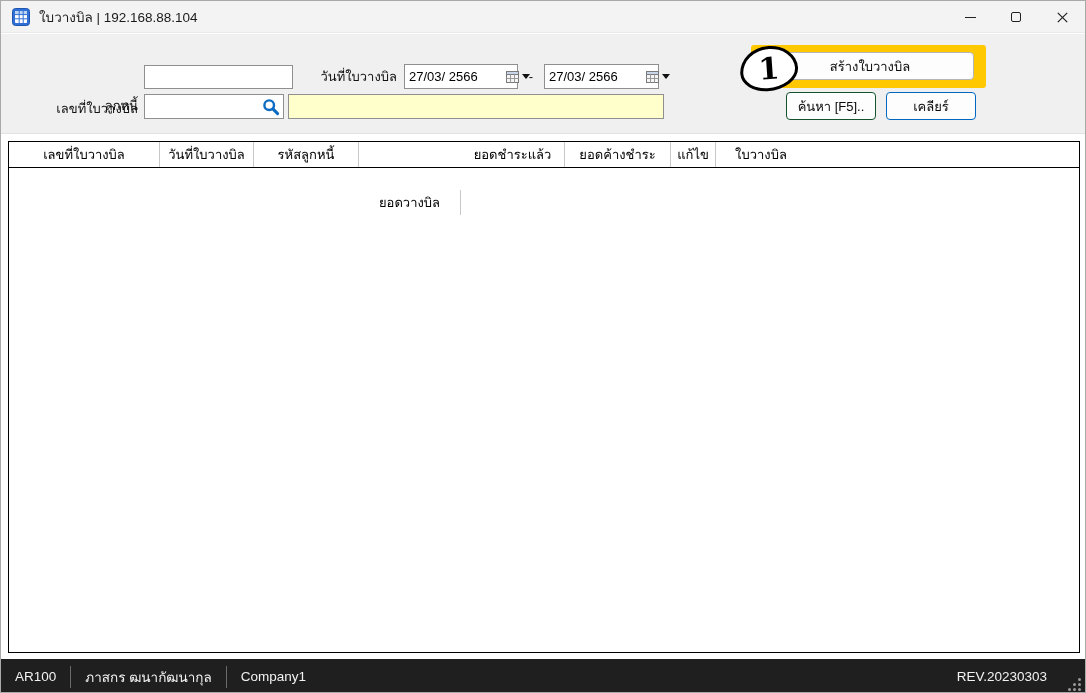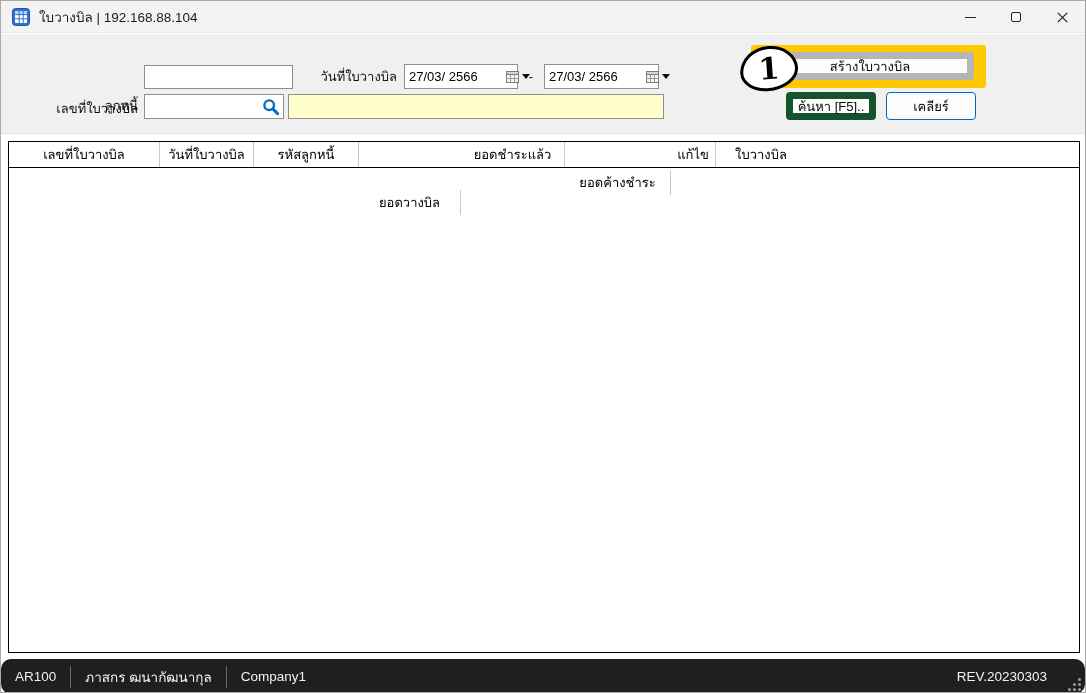--- a/index.html
+++ b/index.html
@@ -50,21 +50,21 @@
   .date-text { flex:1; padding-left:4px; white-space:pre; color:#000; }
   .date-picker-btn { display:flex; align-items:center; gap:3px; padding-right:5px; cursor:pointer; }
   .chevron-down { width:0; height:0; border-left:4px solid transparent; border-right:4px solid transparent; border-top:5px solid #111; display:block; }
   .date-dash { position:absolute; left:523px; top:31px; width:14px; text-align:center; font-size:13px; line-height:24px; color:#111; }
   
   .highlight-rect {
     position:absolute; left:750px; top:11px; width:235px; height:43px;
     background:#ffc800; border-radius:3px;
   }
   .btn {
-    position:absolute; background:#fdfdfd; border:7px solid #14532d; border-radius:4px;
+    position:absolute; background:#fdfdfd; border:1px solid #14532d; border-radius:4px;
     font-size:13px; color:#0a0a0a; display:flex; align-items:center; justify-content:center;
     cursor:pointer; font-family:"Liberation Sans", sans-serif;
   }
   .btn-create { left:765px; top:18px; width:208px; height:28px; border-color:#b5b5b5; }
   .btn-search { left:785px; top:58px; width:90px; height:28px; }
   .btn-clear  { left:885px; top:58px; width:90px; height:28px; border:1.5px solid #0067c0; }
   .step-circle {
     position:absolute; left:739px; top:12px; width:58px; height:45px;
     background:#ffffff; border:3.5px solid #000;
     border-radius:52% 48% 55% 45% / 58% 52% 48% 42%;
@@ -83,21 +83,21 @@
     height:100%; display:flex; align-items:center; justify-content:center;
     font-size:13px; color:#000; border-right:1px solid #c9c9c9; overflow:hidden; white-space:nowrap;
     cursor:default;
   }
   .th:last-child { border-right:none; }
   .grid-body { width:100%; height:calc(100% - 26px); background:#fff; }
   
   .statusbar {
     position:absolute; left:0; top:658px; width:100%; height:35px;
     background:#1f1f1f; color:#f2f2f2; font-size:13.5px;
-    display:flex; align-items:center;border-radius:10px;
+    display:flex; align-items:center;
   }
   .sb-item { padding:0 14px; white-space:nowrap; }
   .sb-sep { width:1px; height:22px; background:#6a6a6a; flex:0 0 auto; }
   .sb-right { margin-left:auto; padding-right:38px; }
   .resize-grip { position:absolute; right:4px; bottom:3px; width:14px; height:14px; cursor:nwse-resize; }
   .resize-grip i { position:absolute; width:3px; height:3px; background:#9a9a9a; border-radius:50%; }
   .resize-grip i:nth-child(1){ right:0; bottom:0; }
   .resize-grip i:nth-child(2){ right:5px; bottom:0; }
   .resize-grip i:nth-child(3){ right:10px; bottom:0; }
   .resize-grip i:nth-child(4){ right:0; bottom:5px; }
@@ -190,21 +190,21 @@
     <button class="btn btn-clear">เคลียร์</button>
   </div>
 
   <div class="grid">
     <div class="grid-header" id="grid-header">
         <div class="th" style="width: 151px;">เลขที่ใบวางบิล</div>
         <div class="th" style="width: 94px;">วันที่ใบวางบิล</div>
         <div class="th" style="width: 105px;">รหัสลูกหนี้</div>
         <div class="th" style="width: 102px; margin-top: 48px;">ยอดวางบิล</div>
         <div class="th" style="width: 104px;">ยอดชำระแล้ว</div>
-        <div class="th" style="width: 106px; margin-top: 28px;">ยอดค้างชำระ</div>
+        <div class="th" style="width: 106px;">ยอดค้างชำระ</div>
         <div class="th" style="width: 45px;">แก้ไข</div>
         <div class="th" style="width: 66px; margin-left: 12px;">ใบวางบิล</div>
       </div>
     <div class="grid-body"></div>
   </div>
 
   <div class="statusbar">
     <span class="sb-item">AR100</span>
     <span class="sb-sep"></span>
     <span class="sb-item">ภาสกร ฒนากัฒนากุล</span>

